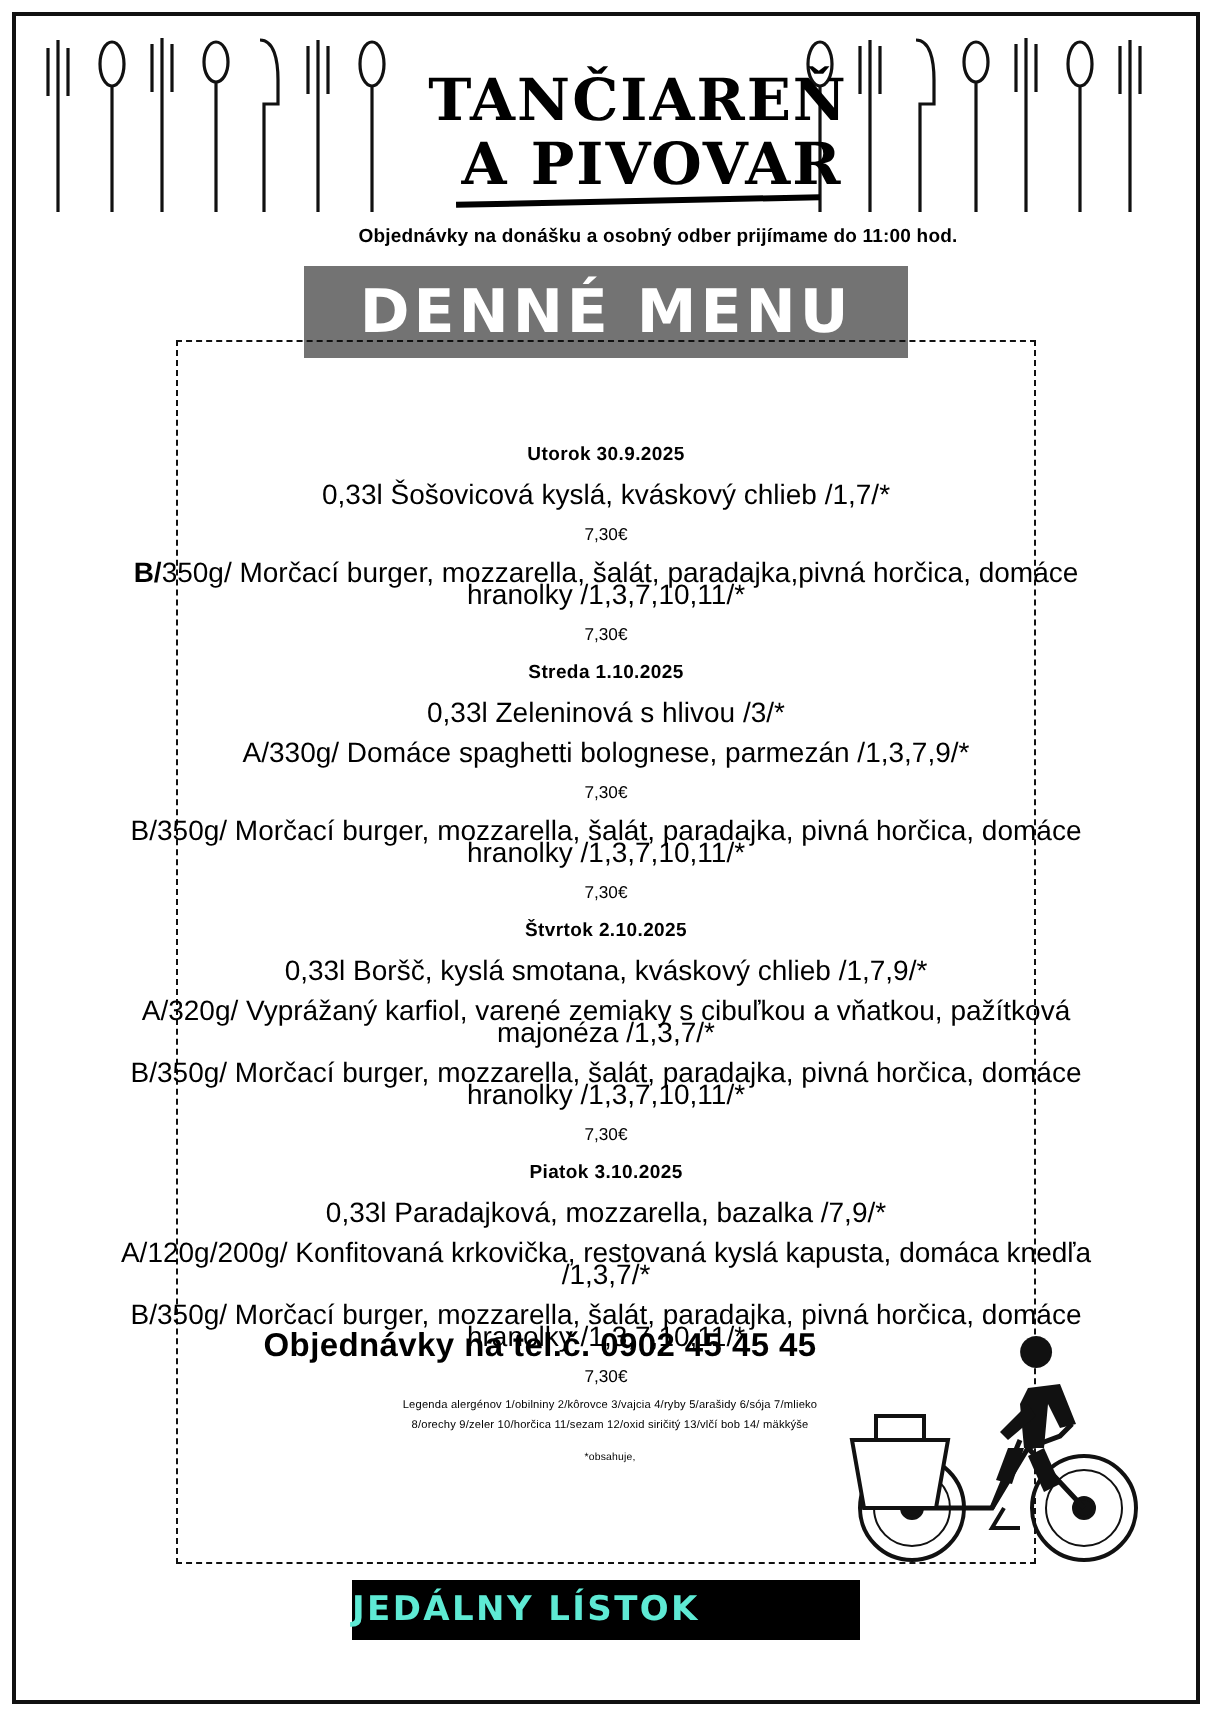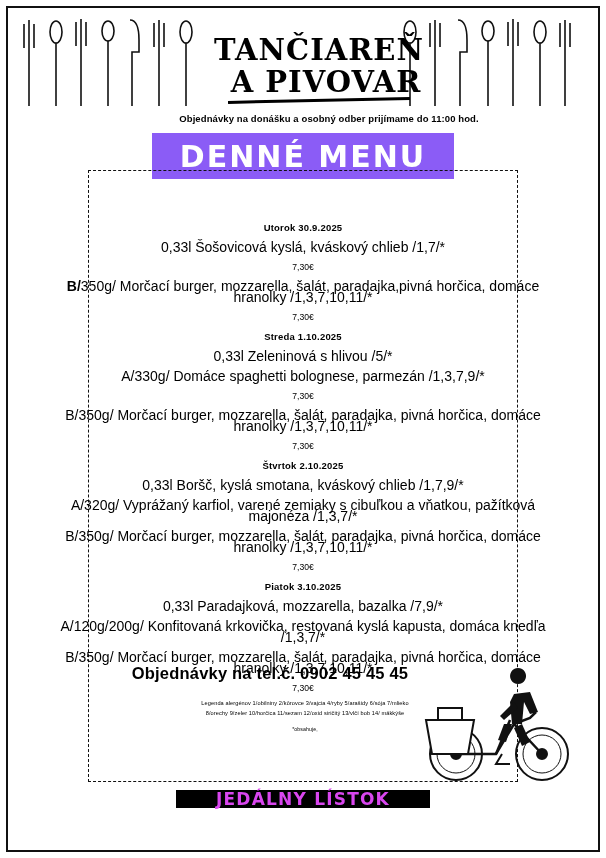--- a/index.html
+++ b/index.html
@@ -91,21 +91,21 @@
     padding-left: 26px;
   }
 
   
   .banner {
     position: absolute;
     left: 152px;
     top: 133px;
     width: 302px;
     height: 46px;
-    background: #8b5cf6;
+    background: #737373;
     color: #fff;
     display: flex;
     align-items: center;
     justify-content: center;
   }
   .banner-text {
     font-family: "DejaVu Sans", sans-serif;
     font-weight: 700;
     font-size: 30px;
     letter-spacing: 2px;
@@ -187,26 +187,25 @@
     width: 166px;
     height: 118px;
   }
 
   
   .footer {
     position: absolute;
     left: 176px;
     top: 790px;
     width: 254px;
-    height: 18px;
+    height: 30px;
     background: #000;
-    color: #d946ef;
+    color: #5eead4;
     display: flex;
     align-items: center;
-    justify-content: center;
   }
   .footer-text {
     font-family: "DejaVu Sans", sans-serif;
     font-weight: 700;
     font-size: 17px;
     letter-spacing: 1.2px;
   }
 </style>
 </head>
 <body>
@@ -288,21 +287,21 @@
   <div class="menu-body" id="menu-body">
       <div class="day-block">
         <div class="day-title">Utorok 30.9.2025</div>
         <div class="menu-line">0,33l Šošovicová kyslá, kváskový chlieb /1,7/*</div>
         <div class="price">7,30€</div>
         <div class="menu-line"><b>B/</b><span>350g/ Morčací burger, mozzarella, šalát, paradajka,pivná horčica, domáce hranolky /1,3,7,10,11/*</span></div>
         <div class="price">7,30€</div>
       </div>
       <div class="day-block">
         <div class="day-title">Streda 1.10.2025</div>
-        <div class="menu-line">0,33l Zeleninová s hlivou /5/*</div>
+        <div class="menu-line">0,33l Zeleninová s hlivou /3/*</div>
         <div class="menu-line">A/330g/ Domáce spaghetti bolognese, parmezán /1,3,7,9/*</div>
         <div class="price">7,30€</div>
         <div class="menu-line">B/350g/ Morčací burger, mozzarella, šalát, paradajka, pivná horčica, domáce hranolky /1,3,7,10,11/*</div>
         <div class="price">7,30€</div>
       </div>
       <div class="day-block">
         <div class="day-title">Štvrtok 2.10.2025</div>
         <div class="menu-line">0,33l Boršč, kyslá smotana, kváskový chlieb /1,7,9/*</div>
         <div class="menu-line">A/320g/ Vyprážaný karfiol, varené zemiaky s cibuľkou a vňatkou, pažítková majonéza /1,3,7/*</div>
         <div class="menu-line">B/350g/ Morčací burger, mozzarella, šalát, paradajka, pivná horčica, domáce hranolky /1,3,7,10,11/*</div>

